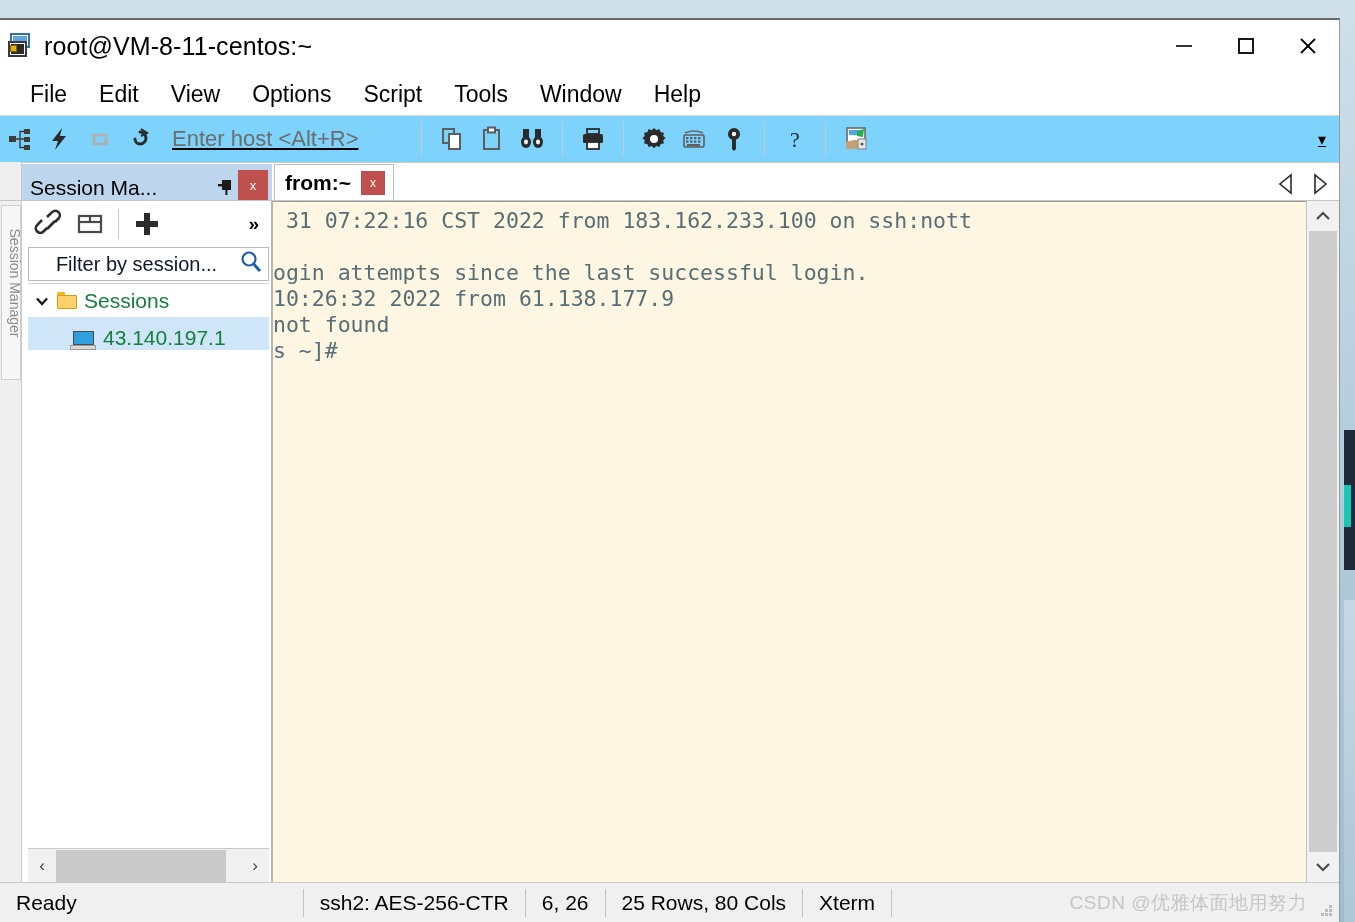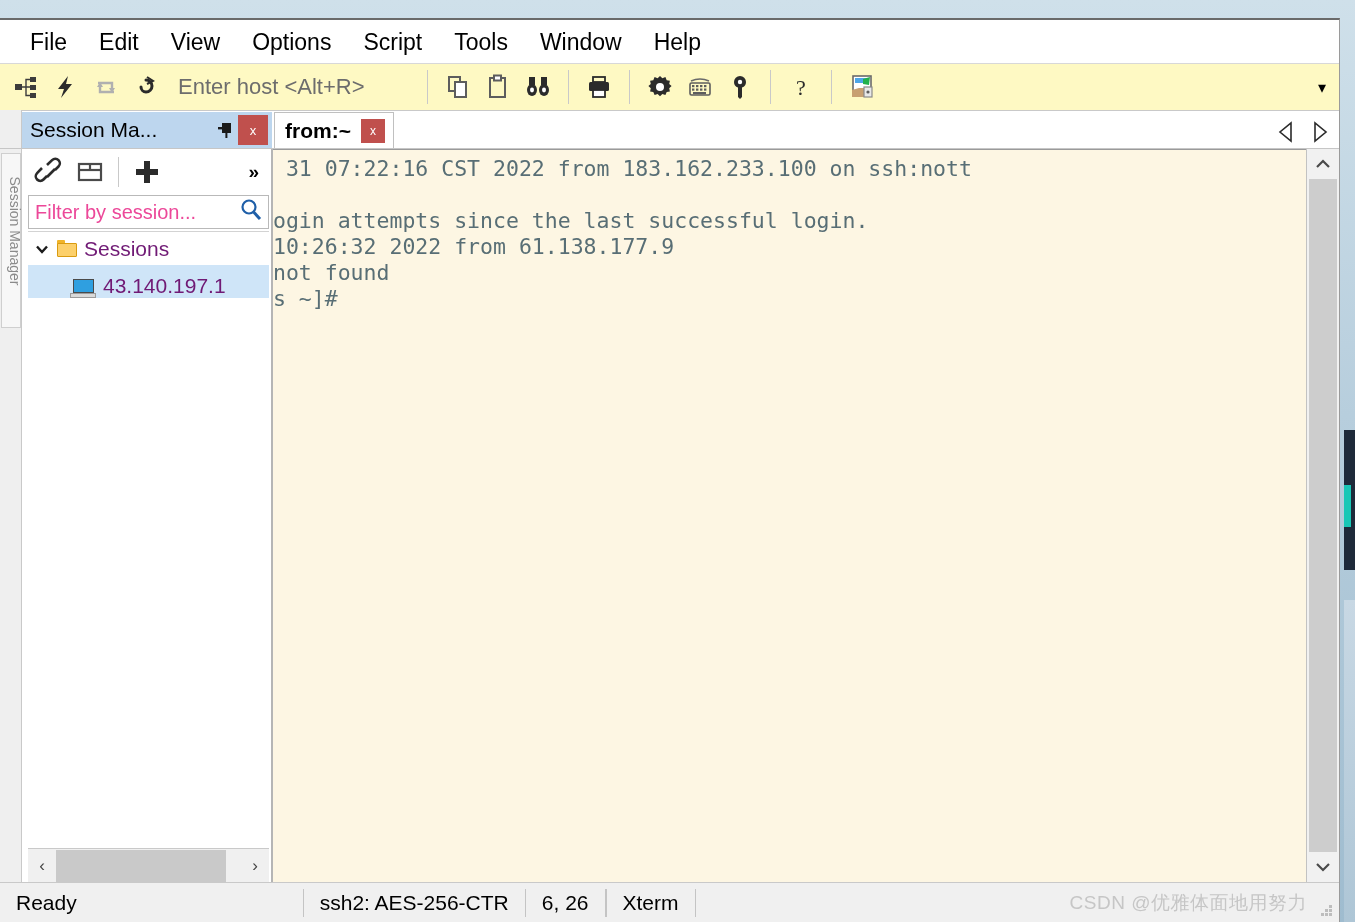--- a/index.html
+++ b/index.html
@@ -78,41 +78,41 @@
     padding-left: 14px; gap: 0; flex: none; background: #fff;
     border-bottom: 1px solid #d8d8d8;
   }
   .menu-item {
     font-size: 23px; color: #000; padding: 0 16px; line-height: 44px; white-space: nowrap;
   }
 
   
   #toolbar {
     height: 47px; display: flex; align-items: center; flex: none;
-    background: #fef9c3; border-bottom: 1px solid #c9c9c9; padding-left: 6px;
+    background: #7dd3fc; border-bottom: 1px solid #c9c9c9;  text-decoration: underline;
   }
   .tb-icon { width: 40px; height: 40px; display:flex; align-items:center; justify-content:center; }
   .tb-sep { width:1px; height: 34px; background:#c9c9c9; margin: 0 10px; }
   #host-entry {
     font-size: 22px; color: #6d6d6d; margin-left: 12px; white-space: nowrap;
     flex: none;
   }
   #tb-spacer { flex: 1; }
   #tb-overflow { width: 34px; display:flex; align-items:center; justify-content:center; }
 
   
   #tab-strip {
     height: 38px; flex: none; display: flex; align-items: flex-end;
     background: #fff; position: relative; border-bottom:1px solid #c6c6c6;
   }
   #left-rail {
     width: 22px; height: 38px; background:#efefef; border-right:1px solid #c9c9c9; flex:none;
   }
   .panel-caption {
-    width: 250px; height: 36px; background:#bdd6ee; display:flex; align-items:center;
+    width: 250px; height: 36px; background:#bdd6ee; display:flex; align-items:flex-end;
     padding-left: 8px; flex: none;
   }
   .panel-caption .cap-text { font-size: 21px; color:#000; white-space:nowrap; flex:1; }
   .pin-btn { width: 26px; height: 26px; display:flex; align-items:center; justify-content:center; }
   .close-sq {
     width: 30px; height: 30px; background:#c0504d; color:#fff; font-size:13px;
     display:flex; align-items:center; justify-content:center; margin-right:4px;
   }
   .term-tab {
     height: 36px; background:#fff; border:1px solid #c0c0c0; border-bottom:none;
@@ -149,25 +149,25 @@
   #sp-toolbar {
     height: 46px; display:flex; align-items:center; padding: 0 6px; gap: 2px; flex:none;
   }
   .sp-btn { width: 40px; height: 40px; display:flex; align-items:center; justify-content:center; }
   .sp-sep { width:1px; height:30px; background:#c9c9c9; margin:0 6px; }
   #sp-chev { margin-left:auto; font-size:19px; font-weight:bold; color:#000; padding-right:6px; }
   #sp-filter {
     height: 34px; margin: 0 2px 0 6px; border:1px solid #b9b9b9; background:#fff;
     display:flex; align-items:center; padding: 0 4px 0 6px; flex:none;
   }
-  #sp-filter .ph { font-size: 20px; color:#ec4899; flex:1; white-space:nowrap; overflow:hidden; }
+  #sp-filter .ph { font-size: 20px; color:#0f172a; flex:1; white-space:nowrap; overflow:hidden;text-align:center; }
   #sp-tree { flex:1; border-top:1px solid #d3d3d3; margin: 2px 2px 0 6px; overflow:hidden; }
   .tree-row { height: 33px; display:flex; align-items:center; padding-left: 6px; gap: 7px; }
   .tree-row.sel { background:#cfe5f8; }
-  .tree-row .t-text { font-size: 21px; color:#701a75; white-space:nowrap; }
+  .tree-row .t-text { font-size: 21px; color:#15803d; white-space:nowrap; }
   .tree-row.child { padding-left: 42px; align-items: flex-end; }
   .chev-down { width:16px; height:16px; display:flex; align-items:center; justify-content:center; }
   .folder-ico { width: 20px; height: 17px; position: relative; flex:none; }
   .folder-ico .f-tab { position:absolute; left:0; top:0; width:8px; height:4px; background:#f0b429; border-radius:1px 1px 0 0;}
   .folder-ico .f-body { position:absolute; left:0; top:3px; width:20px; height:14px; background:#fcd06b; border:1px solid #d99b10; border-radius:1px; }
   .laptop-ico { width:26px; height:19px; position:relative; flex:none; }
   .laptop-ico .scr { position:absolute; left:3px; top:0; width:21px; height:14px; background:#2f9fe0; border:1.5px solid #4a4a4a; }
   .laptop-ico .base { position:absolute; left:0; top:14px; width:26px; height:5px; background:#d9d9d9; border:1px solid #9a9a9a; }
   #sp-hscroll {
     height: 34px; flex:none; display:flex; align-items:center;
@@ -215,20 +215,46 @@
 <body>
 
 <div id="desktop">
   <div class="dk-block"></div>
   <div class="dk-teal"></div>
   <div class="dk-sheen"></div>
 </div>
 
 <div id="app-window">
 
+  <div id="title-bar">
+    <div id="app-icon">
+      <div class="mon-back"></div>
+      <div class="mon-front"></div>
+      <div class="lock"></div>
+    </div>
+    <div id="window-title">root@VM-8-11-centos:~</div>
+    <div id="title-spacer"></div>
+
+    <div class="win-btn">
+      <svg width="26" height="26" viewBox="0 0 26 26">
+          <line x1="5" y1="13" x2="21" y2="13" stroke="#000" stroke-width="1.6"></line>
+        </svg>
+    </div>
+    <div class="win-btn">
+      <svg width="26" height="26" viewBox="0 0 26 26">
+          <rect x="6" y="6" width="14" height="14" fill="none" stroke="#000" stroke-width="1.8"></rect>
+        </svg>
+    </div>
+    <div class="win-btn">
+      <svg width="30" height="30" viewBox="0 0 30 30">
+          <line x1="8" y1="8" x2="22" y2="22" stroke="#000" stroke-width="1.8"></line>
+          <line x1="22" y1="8" x2="8" y2="22" stroke="#000" stroke-width="1.8"></line>
+        </svg>
+    </div>
+  </div>
 
   <div id="menu-bar">
     <div class="menu-item">File</div>
     <div class="menu-item">Edit</div>
     <div class="menu-item">View</div>
     <div class="menu-item">Options</div>
     <div class="menu-item">Script</div>
     <div class="menu-item">Tools</div>
     <div class="menu-item">Window</div>
     <div class="menu-item">Help</div>
@@ -497,20 +523,21 @@
     </div>
   </div>
 
   <div id="status-bar">
     <span class="st-cell">Ready</span>
     <span class="st-div" style="margin-left:210px"></span>
     <span class="st-cell">ssh2: AES-256-CTR</span>
     <span class="st-div"></span>
     <span class="st-cell">6,  26</span>
     <span class="st-div"></span>
+    <span class="st-cell">25 Rows, 80 Cols</span>
     <span class="st-div"></span>
     <span class="st-cell">Xterm</span>
     <span class="st-div"></span>
     <span id="st-grow"></span>
     <span id="watermark">CSDN @优雅体面地用努力</span>
     <span id="grip">
       <i style="left:10px;top:10px"></i>
         <i style="left:6px;top:14px"></i>
         <i style="left:10px;top:14px"></i>
       <i style="left:2px;top:18px"></i>

